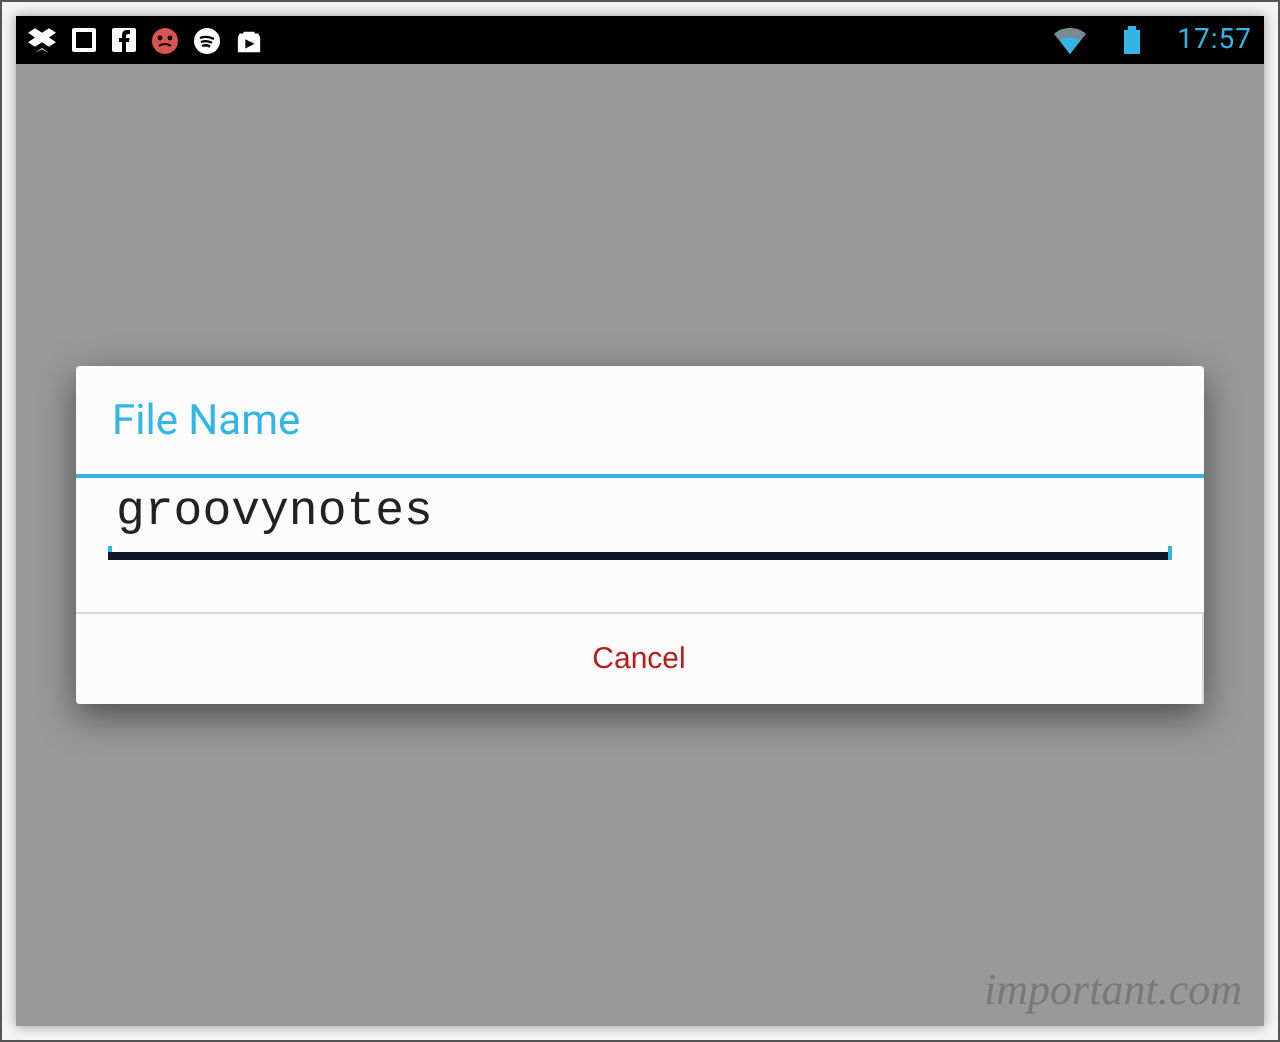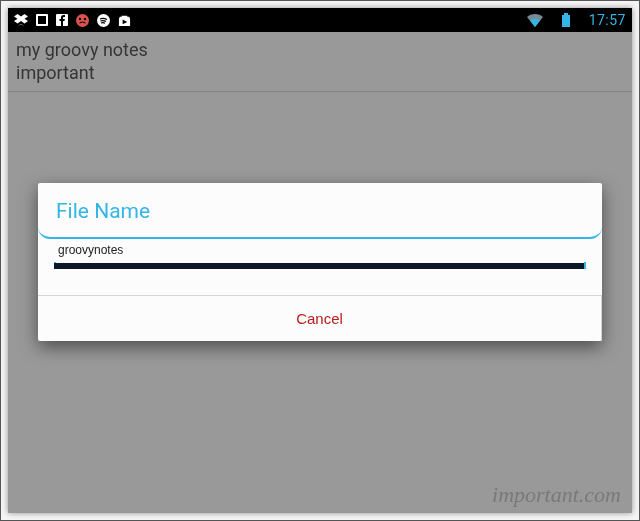--- a/index.html
+++ b/index.html
@@ -119,40 +119,40 @@
       top: 175px;
       background: #fcfcfc;
       box-shadow: 0 6px 18px rgba(0,0,0,0.5);
       border-radius: 2px;
     }
     .dialog-title {
       color: #33b5e5;
       font-size: 21px;
       padding: 16px 18px 14px;
       border-bottom: 2px solid #33b5e5;
-      border-radius: 12px;
     }
     .dialog-msg {
       font-size: 18px;
       color: #222;
       padding: 16px 18px 22px;
     }
     .input-wrap {
       padding: 0 16px 26px;
     }
     .text-input {
       width: 100%;
       border: none;
-      border-bottom: 6px solid #0f172a;
-      font-size: 12px;
+      border-bottom: 4px solid #0f172a;
+      font-size: 24px;
       padding: 4px 4px 6px;
       color: #222;
       background: transparent;
       outline: none;
       position: relative;
+      font-family: Liberation Mono, monospace;
     }
     .input-underline {
       position: relative;
     }
     .input-underline::before,
     .input-underline::after {
       content: "";
       position: absolute;
       bottom: 0;
       width: 2px;
@@ -246,24 +246,20 @@
           <svg width="8" height="14" viewBox="0 0 8 14">
               <rect fill="#33b5e5" x="0" y="2" width="8" height="12"></rect>
               <rect fill="#33b5e5" x="2" y="0" width="4" height="2"></rect>
             </svg>
         </span>
         <span class="clock">17:57</span>
       </div>
     </div>
 
 
-    <div class="content">
-      <div>my groovy notes</div>
-      <div>important</div>
-    </div>
 
     <div class="dim-overlay"></div>
 
     <div class="dialog">
       <div class="dialog-title">File Name</div>
       <div class="input-wrap">
         <div class="input-underline">
           <input type="text" class="text-input" value="groovynotes" style="">
         </div>
       </div>

